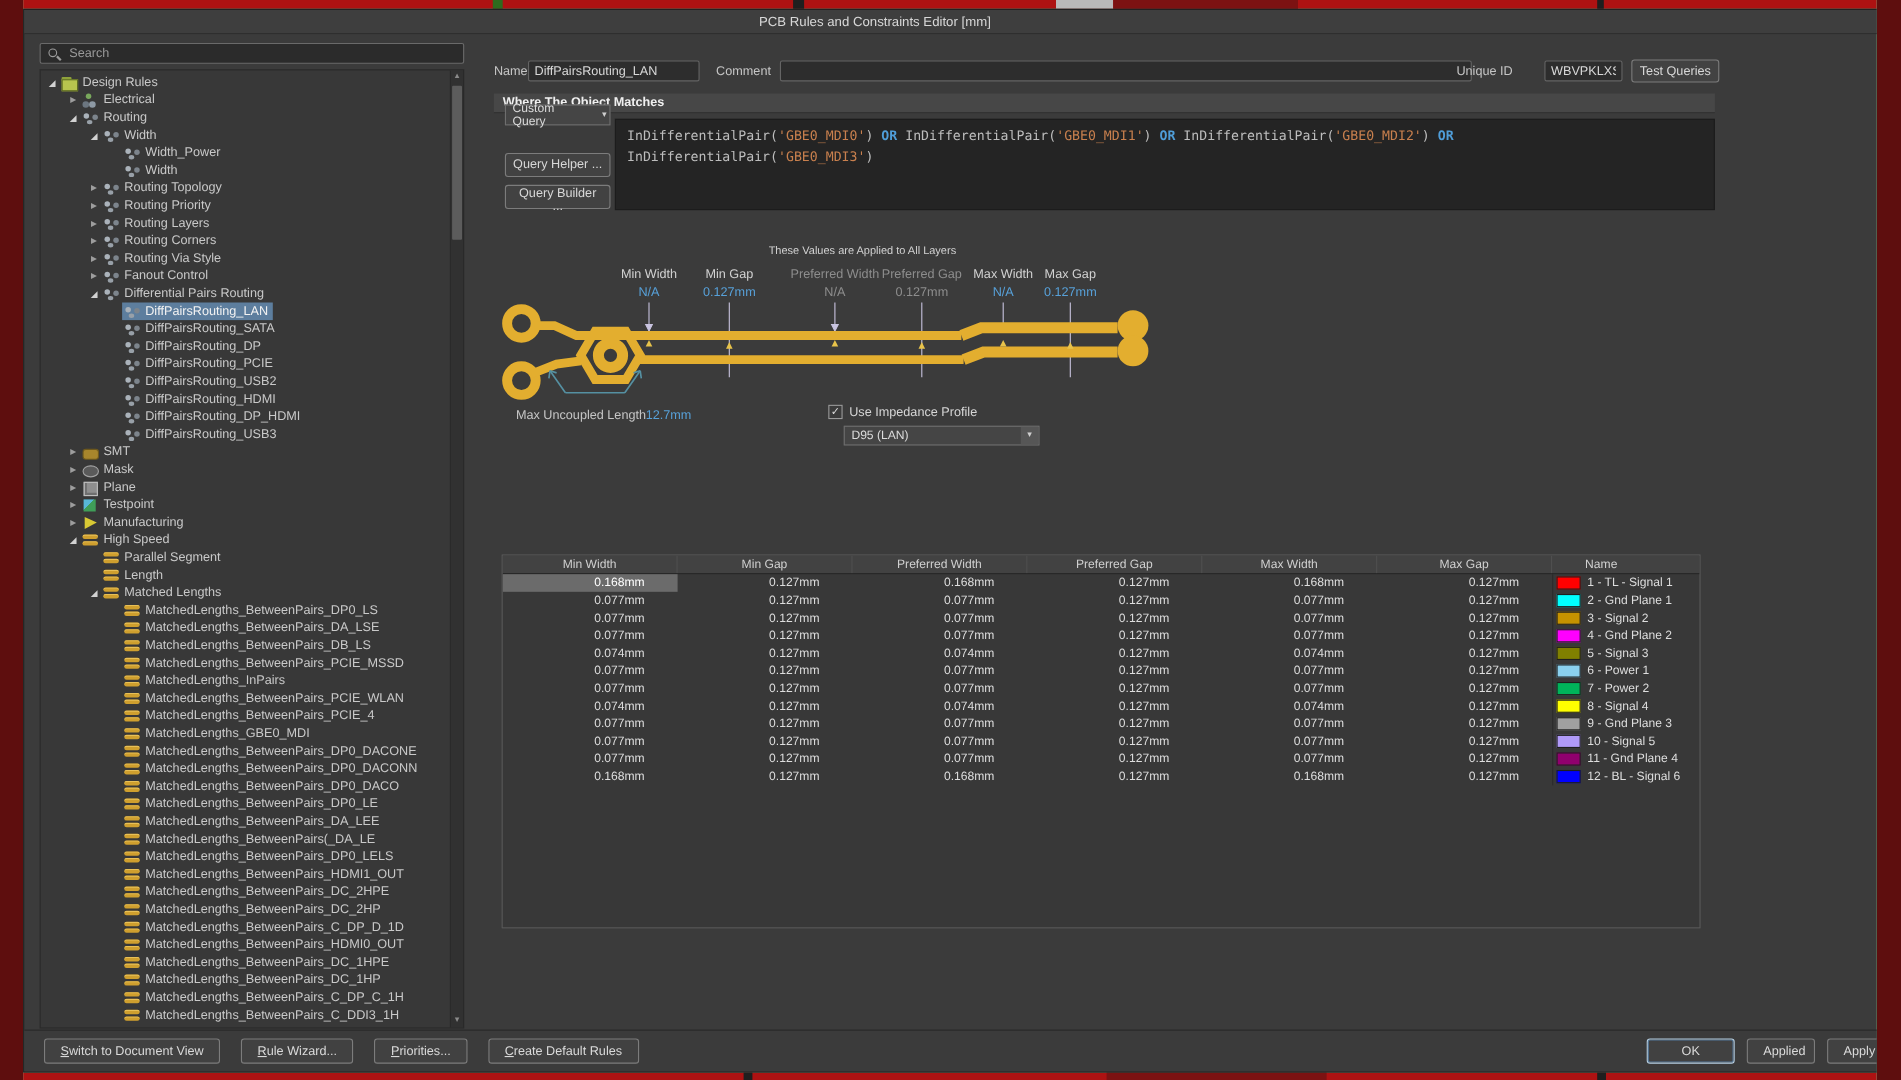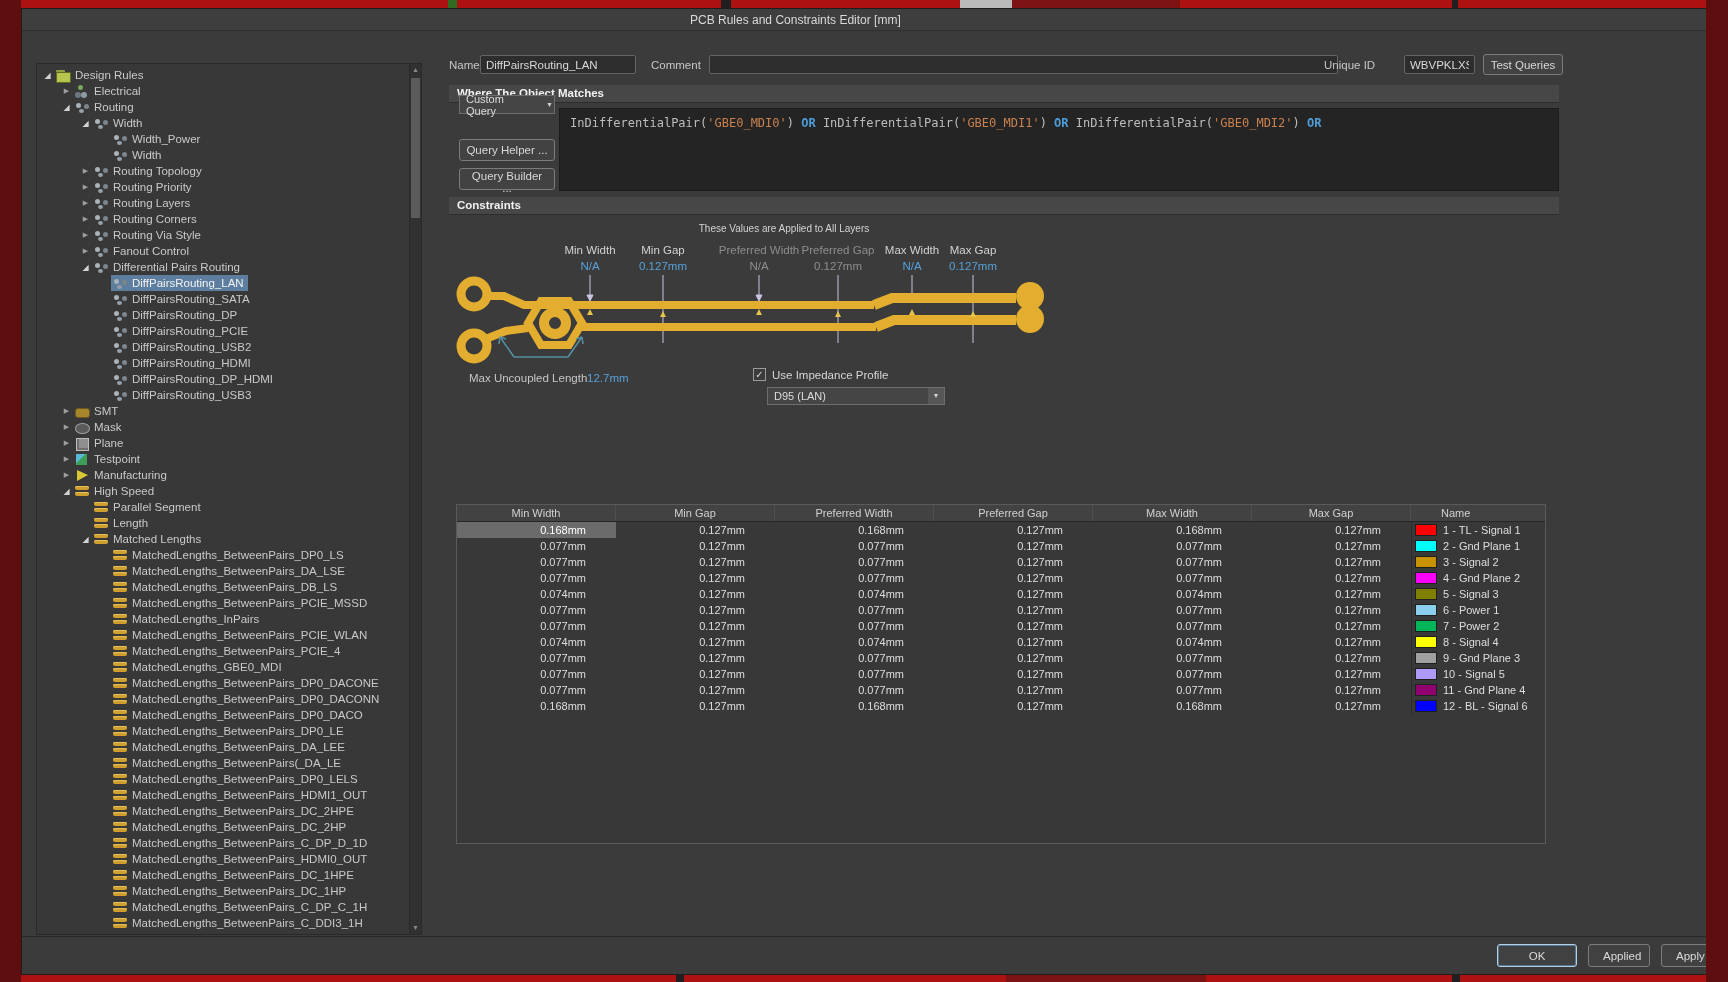--- a/index.html
+++ b/index.html
@@ -119,20 +119,24 @@
   </div>
   <div class="edge-right"></div>
 
   <div class="dialog">
 
     <div class="titlebar">
       <span class="title">PCB Rules and Constraints Editor [mm]</span>
       <span class="closebtn">✕</span>
     </div>
 
+    <div class="searchbox">
+      <span class="mag"></span>
+      <input placeholder="Search" style="">
+    </div>
 
     <div class="treebox">
       <div class="treeinner" id="tree-items">
           <div class="tree-row" style="padding-left: 4px;">
             <span class="tw open">◢</span>
             <span class="rowbody">
               <span class="ticon ticon-design-rules"></span>
               <span class="tlabel">Design Rules</span>
             </span>
           </div>
@@ -525,23 +529,23 @@
 
     <div class="secbar" style="top:76px;">Where The Object Matches</div>
     <div class="dd" style="left:437px;top:86px;width:96px;height:19px;gap:38px;">
       <span>Custom Query</span>
       <span class="arrow">▼</span>
     </div>
     <button class="btn" style="left:437px;top:130px;width:96px;height:22px;">Query Helper ...</button>
     <button class="btn" style="left:437px;top:159px;width:96px;height:22px;">Query Builder ...</button>
     <div class="qbox" id="query-text">
         <div class="qline"><span class="q-plain">InDifferentialPair(</span><span class="q-str">'GBE0_MDI0'</span><span class="q-plain">) </span><span class="q-kw">OR</span><span class="q-plain"> InDifferentialPair(</span><span class="q-str">'GBE0_MDI1'</span><span class="q-plain">) </span><span class="q-kw">OR</span><span class="q-plain"> InDifferentialPair(</span><span class="q-str">'GBE0_MDI2'</span><span class="q-plain">) </span><span class="q-kw">OR</span></div>
+        <div class="qline"><span class="q-plain">InDifferentialPair(</span><span class="q-str">'GBE0_MDI3'</span><span class="q-plain">)</span></div>
       </div>
 
-    <div class="secbar" style="top:188px;">Constraints</div>
     <div class="note">These Values are Applied to All Layers</div>
     <div class="ccols" id="constraint-cols">
         <div class="ccol" style="left: 59px;">
           <div class="clabel">Min Width</div>
           <div class="cval">N/A</div>
         </div>
         <div class="ccol" style="left: 132px;">
           <div class="clabel">Min Gap</div>
           <div class="cval">0.127mm</div>
         </div>
@@ -770,20 +774,26 @@
               <span class="sw" style="background: rgb(0, 0, 255);"></span>
               <span class="nametext">12 - BL - Signal 6</span>
             </div>
           </div>
         </div>
     </div>
 
     <div class="rp-thumb"></div>
 
     <div class="footer">
+      <div class="fleft" id="footer-left">
+          <button class="fbtn"><u>S</u>witch to Document View</button>
+          <button class="fbtn"><u>R</u>ule Wizard...</button>
+          <button class="fbtn"><u>P</u>riorities...</button>
+          <button class="fbtn"><u>C</u>reate Default Rules</button>
+        </div>
       <div class="fright">
         <button class="fbtn focused" style="width:80px;">OK</button>
         <button class="fbtn" style="width:62px;">Applied</button>
         <button class="fbtn" style="width:57px;">Apply</button>
       </div>
     </div>
 
   </div>
 </div>
 

